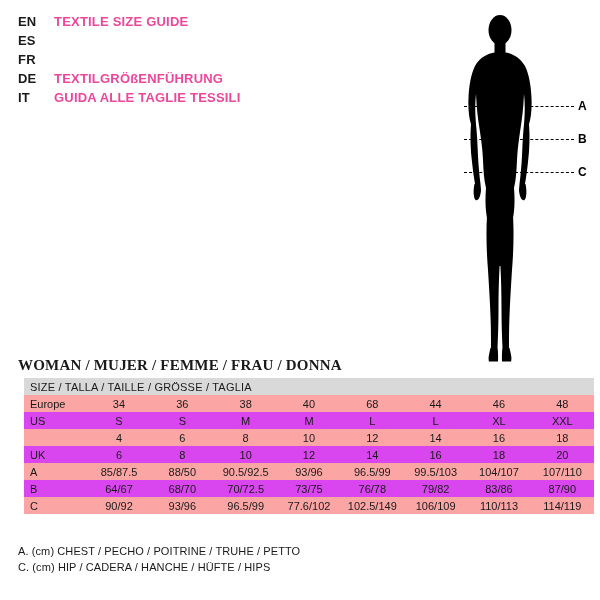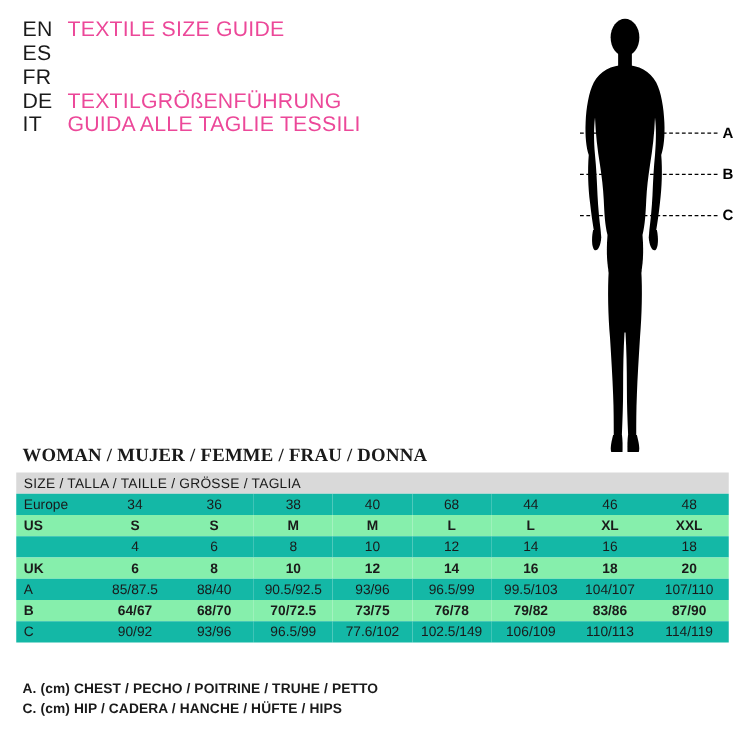--- a/index.html
+++ b/index.html
@@ -25,22 +25,23 @@
   .langs {
     position: absolute;
     left: 18px;
     top: 14px;
     width: 420px;
   }
   .lang-row {
     display: flex;
     align-items: baseline;
     height: 19px;
-    font-size: 17px;
+    font-size: 13px;
     letter-spacing: 0.2px;
+    font-weight: bold;
   }
   .lang-code {
     width: 36px;
     flex: 0 0 36px;
     color: #1a1a1a;
   }
   .lang-text {
     color: #ec4899;
   }
 
@@ -76,21 +77,21 @@
     top: 357px;
     font-size: 15px;
     font-weight: bold;
     letter-spacing: 0.2px;
     font-family: Liberation Serif, serif;
   }
 
   
   .table-wrap {
     position: absolute;
-    left: 13px;
+    left: 24px;
     top: 378px;
     width: 570px;
   }
   table.size-table {
     border-collapse: collapse;
     width: 570px;
     table-layout: fixed;
     font-size: 11px;
   }
   table.size-table td {
@@ -106,39 +107,38 @@
     width: 82px;
   }
   tr.head td {
     background: #d9d9d9;
     text-align: left;
     padding-left: 6px;
     font-size: 11px;
     letter-spacing: 0.2px;
   }
   tr.shade td {
-    background: #14b8a6;
+    background: #fca5a5;
   }
   tr.plain td {
-    background: #86efac;
-    font-weight: bold;
+    background: #d946ef;
   }
 
   
   .notes {
     position: absolute;
     left: 18px;
     top: 543px;
     font-size: 11px;
     letter-spacing: 0.1px;
   }
   .note-row {
     height: 16px;
     line-height: 16px;
-    font-weight: bold;
+    font-weight: normal;
   }
 </style>
 </head>
 <body>
 
 <div class="page">
 
   <div class="langs">
     <div class="lang-row">
       <span class="lang-code">EN</span>
@@ -278,21 +278,21 @@
         <td>12</td>
         <td>14</td>
         <td>16</td>
         <td>18</td>
         <td>20</td>
       </tr>
 
       <tr class="shade">
         <td class="lbl">A</td>
         <td>85/87.5</td>
-        <td>88/40</td>
+        <td>88/50</td>
         <td>90.5/92.5</td>
         <td>93/96</td>
         <td>96.5/99</td>
         <td>99.5/103</td>
         <td>104/107</td>
         <td>107/110</td>
       </tr>
 
       <tr class="plain">
         <td class="lbl">B</td>

